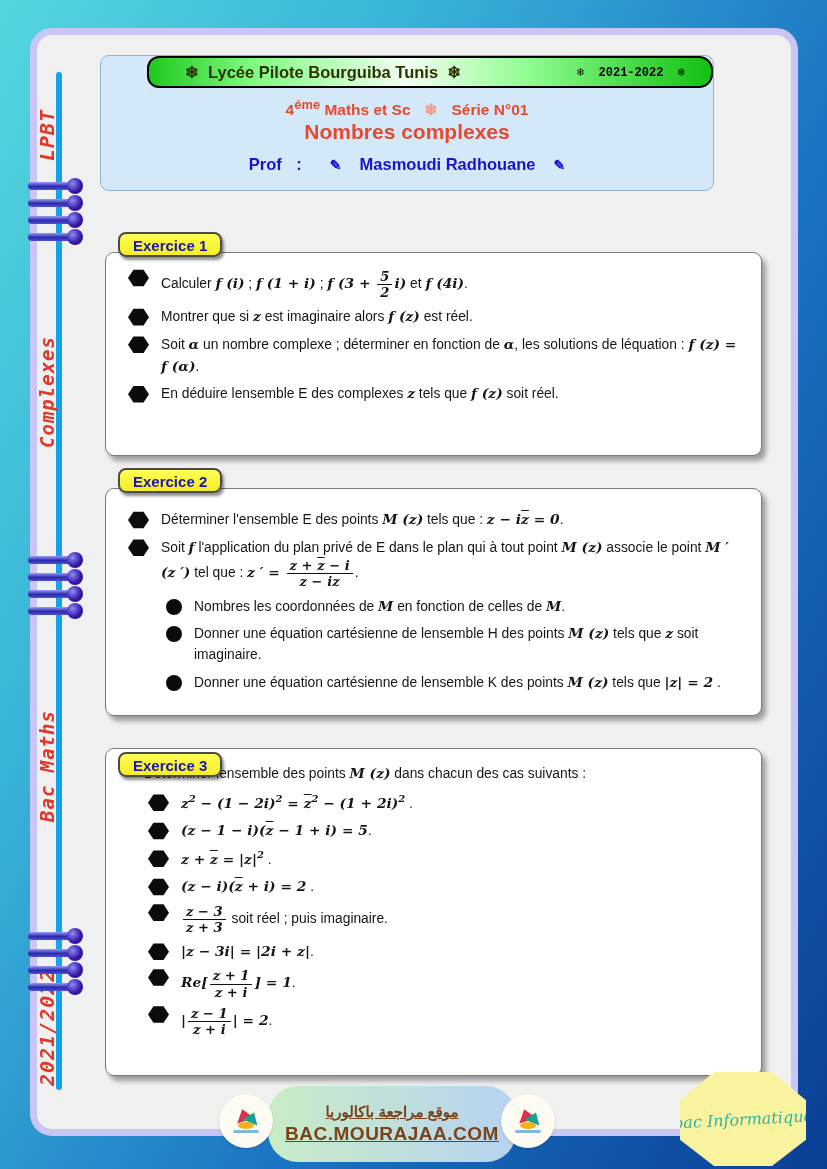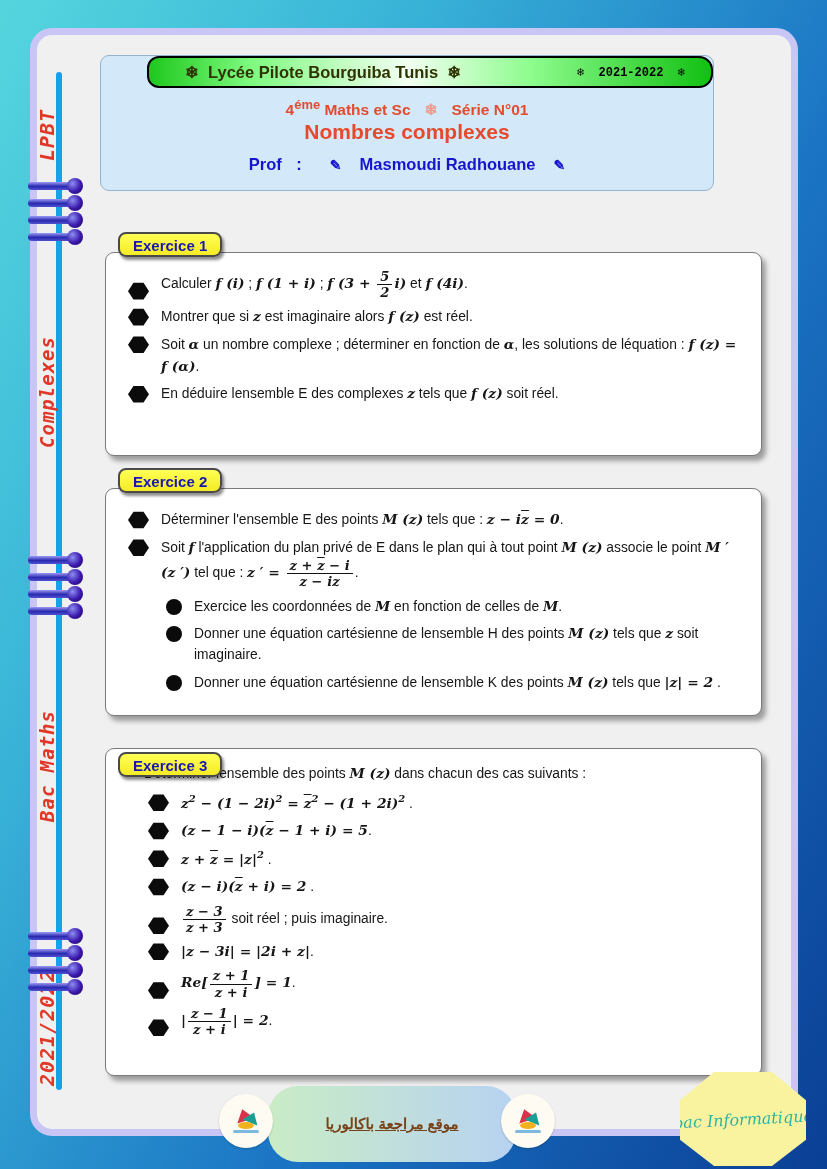--- a/index.html
+++ b/index.html
@@ -52,21 +52,21 @@
     background:#fff;border:1px solid #7a7a7a;border-radius:9px;
     box-shadow:4px 5px 5px rgba(0,0,0,0.35);}
   .ex-badge{position:absolute;left:118px;height:25px;box-sizing:border-box;
     background:linear-gradient(180deg,#ffff55,#f5ec25);
     border:2px solid #4a4a4a;border-radius:8px;padding:1px 13px 0 13px;
     color:#1a17b0;font-weight:bold;font-size:15px;line-height:22px;
     box-shadow:2px 3px 3px rgba(0,0,0,0.45);z-index:5;}
   .ex-body{padding:16px 20px 6px 18px;font-size:13.8px;color:#161616;line-height:1.5;}
   .ex-intro{margin-bottom:7px;}
   .ex-item{display:flex;align-items:flex-start;margin-bottom:6px;}
-  .ex-item.center{align-items:flex-end;}
+  .ex-item.center{align-items:flex-start;}
   .ex-item.indent{margin-left:40px;}
   .bullet-hex{flex:0 0 auto;width:21px;height:18px;margin:2px 12px 0 4px;background:#0b0b0b;
     clip-path:polygon(0% 50%,26% 4%,74% 4%,100% 50%,74% 96%,26% 96%);}
   .ex-item.center .bullet-hex{margin-top:0;}
   .bullet-dot{flex:0 0 auto;width:16px;height:16px;margin:3px 12px 0 2px;border-radius:50%;background:#0b0b0b;}
   .ex-item-content{flex:1 1 auto;}
   .math{font-family:"DejaVu Serif",serif;font-style:italic;font-weight:600;}
   sup.math{font-size:0.72em;}
   .mbar{text-decoration:overline;}
   .frac{display:inline-flex;flex-direction:column;align-items:center;vertical-align:middle;
@@ -167,21 +167,21 @@
       </div>
       <div class="ex-item">
         <span class="bullet-hex"></span>
         <div class="ex-item-content"><span>Soit </span><span class="math">f</span><span> l'application du plan privé de E dans le plan qui à tout point </span><span class="math">M (z)</span><span> associe le point </span><span class="math">M ′(z ′)</span><span> tel que : </span><span class="math">z ′ = </span><span class="frac">
             <span class="num"><span class="math">z + </span><span class="math mbar">z</span><span class="math"> − i</span></span>
             <span class="den"><span class="math">z − i</span><span class="math mbar">z</span></span>
           </span><span>.</span></div>
       </div>
       <div class="ex-item indent">
         <span class="bullet-dot"></span>
-        <div class="ex-item-content"><span>Exercice les coordonnées de </span><span class="math">M</span><span> en fonction de celles de </span><span class="math">M</span><span>.</span></div>
+        <div class="ex-item-content"><span>Nombres les coordonnées de </span><span class="math">M</span><span> en fonction de celles de </span><span class="math">M</span><span>.</span></div>
       </div>
       <div class="ex-item indent">
         <span class="bullet-dot"></span>
         <div class="ex-item-content"><span>Donner une équation cartésienne de lensemble H des points </span><span class="math">M (z)</span><span> tels que </span><span class="math">z</span><span> soit imaginaire.</span></div>
       </div>
       <div class="ex-item indent">
         <span class="bullet-dot"></span>
         <div class="ex-item-content"><span>Donner une équation cartésienne de lensemble K des points </span><span class="math">M (z)</span><span> tels que </span><span class="math">|z| = 2</span><span> .</span></div>
       </div>
     </div>
@@ -230,20 +230,21 @@
         <div class="ex-item-content"><span class="math">|</span><span class="frac">
             <span class="num"><span class="math">z − 1</span></span>
             <span class="den"><span class="math">z + i</span></span>
           </span><span class="math">| = 2</span><span>.</span></div>
       </div>
     </div>
 </div>
 
 <div class="footer-pill">
   <span class="footer-ar">موقع مراجعة  باكالوريا</span>
+  <span class="footer-domain">BAC.MOURAJAA.COM</span>
 </div>
 <div class="logo-circle" style="left:219px;top:1094px;">
   <span class="logo-glyph">
       <span class="g1"></span>
       <span class="g2"></span>
       <span class="g3"></span>
       <span class="g4"></span>
     </span>
 </div>
 <div class="logo-circle" style="left:501px;top:1094px;">

